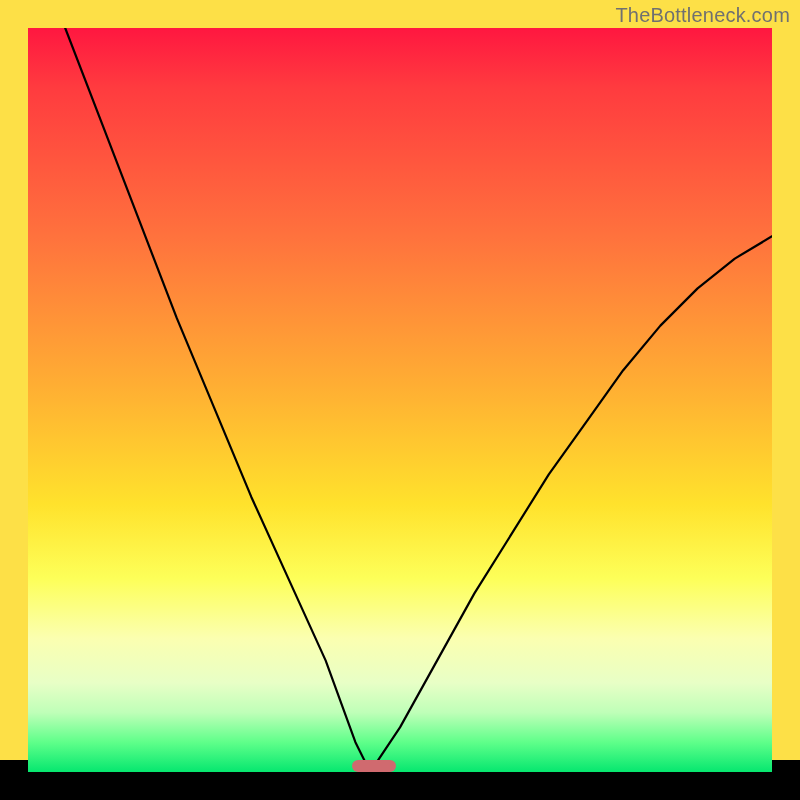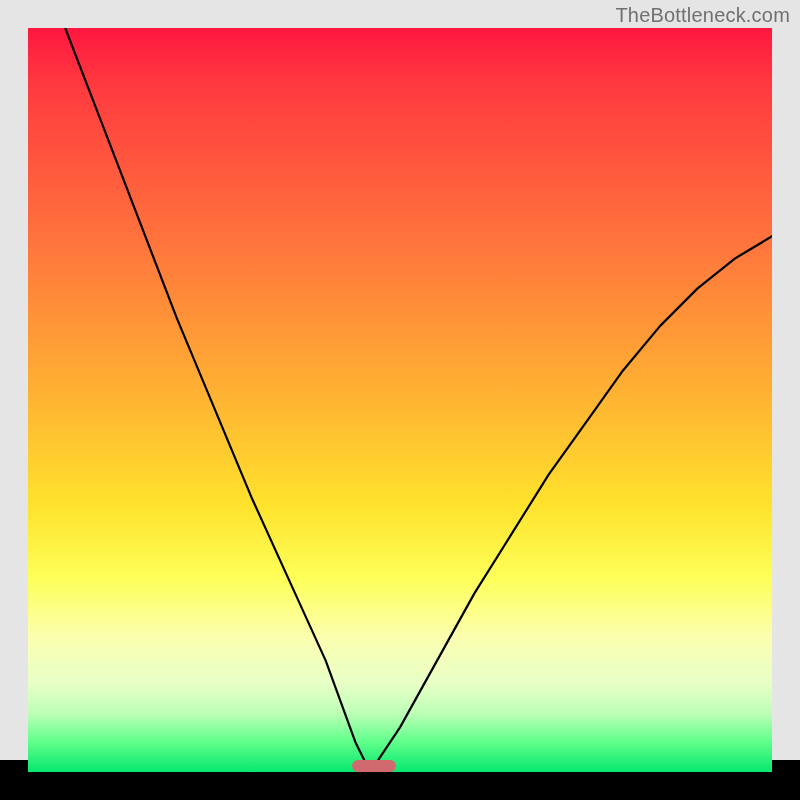--- a/index.html
+++ b/index.html
@@ -10,21 +10,21 @@
     background: #000;
     overflow: hidden;
     font-family: Arial, Helvetica, sans-serif;
   }
   .frame {
     position: absolute;
     left: 0;
     top: 0;
     width: 800px;
     height: 760px;
-    background: #e5e5e5;
+    background: #fde047;
   }
   .plot-area {
     position: absolute;
     left: 28px;
     top: 28px;
     width: 744px;
     height: 744px;
     
     background: linear-gradient(
       to bottom,

